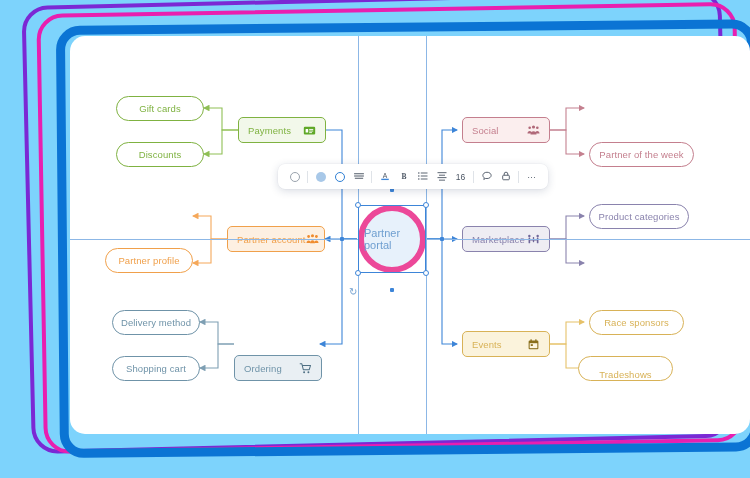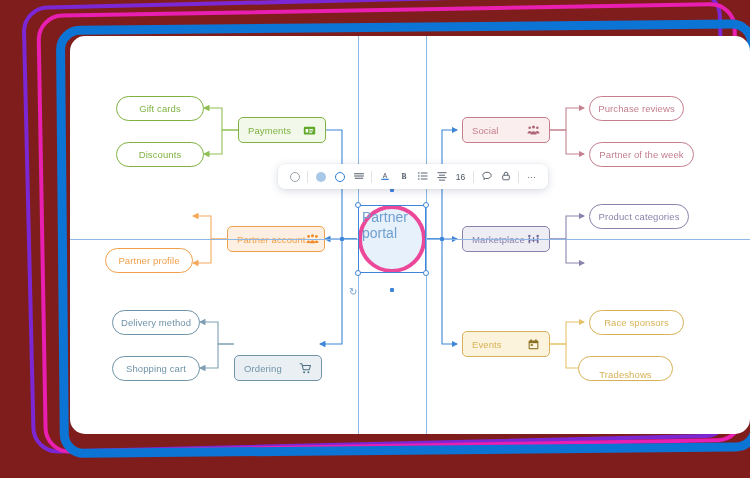--- a/index.html
+++ b/index.html
@@ -2,21 +2,21 @@
 <html><head>
 <meta charset="utf-8">
 <style>
   * { box-sizing: border-box; margin: 0; padding: 0; }
   html, body {
     width: 750px; height: 478px;
     background: #000000;
     font-family: "Liberation Sans", sans-serif;
     overflow: hidden;
   }
-  #stage { position: relative; width: 750px; height: 478px; background: #7f1d1d; text-decoration: underline; }
+  #stage { position: relative; width: 750px; height: 478px; background: #7dd3fc; text-decoration: underline; }
 
   
   .frame {
     position: absolute;
     border-style: solid;
     border-radius: 26px;
     background: transparent;
   }
   .frame-purple {
     left: 32px; top: 6px; width: 700px; height: 448px;
@@ -93,23 +93,23 @@
   .lf-purple { border-color:#e0dee9; }
   .lf-yellow { border-color:#f4e6c3; }
 
   
   #center-wrap { position: absolute; }
   #center-circle {
     position: absolute;
     width: 68px; height: 68px;
     border-radius: 50%;
     background: #e7f1fb;
-    border: 4px solid #ec4899;
-    display: flex; align-items: flex-start; justify-content: center;
-    font-size: 14px; color: #6f9fd0;
+    border: 6px solid #ec4899;
+    display: flex; align-items: center; justify-content: center;
+    font-size: 11px; color: #6f9fd0;
   }
   #sel-box {
     position: absolute;
     border: 1.2px solid #3d85d8;
     background: transparent;
   }
   .handle {
     position: absolute; width: 6px; height: 6px;
     background: #ffffff; border: 1.2px solid #3d85d8;
     border-radius: 50%;
@@ -273,23 +273,20 @@
       <span class="ico">
         <svg viewBox="0 0 16 16" width="13" height="13">
           <circle cx="3.3" cy="4.6" r="1.6" fill="#b06878"></circle>
             <circle cx="12.7" cy="4.6" r="1.6" fill="#b06878"></circle>
           <circle cx="8" cy="3.6" r="1.9" fill="#b06878"></circle>
           <path d="M0.6 11.6c0-1.9 1.2-3 2.7-3s2.7 1.1 2.7 3z" fill="#b06878"></path>
           <path d="M10 11.6c0-1.9 1.2-3 2.7-3s2.7 1.1 2.7 3z" fill="#b06878"></path>
           <path d="M4.3 12.9c0-2.4 1.6-3.9 3.7-3.9s3.7 1.5 3.7 3.9z" fill="#b06878"></path>
         </svg>
       </span>
-    </div>
-    <div class="node leaf lf-rose c-rose" style="left:519px; top:60px; width:95px; height:25px;">
-      <span>Purchase reviews</span>
     </div>
     <div class="node leaf lf-rose c-rose" style="left:519px; top:106px; width:105px; height:25px;">
       <span>Partner of the week</span>
     </div>
 
     <div class="node main bg-purple c-purple" style="left:392px; top:190px; width:88px; height:26px;">
       <span>Marketplace</span>
       <span class="ico">
         <svg viewBox="0 0 16 16" width="13" height="13">
           <circle cx="2.9" cy="3.6" r="1.5" fill="#6f679a"></circle>

